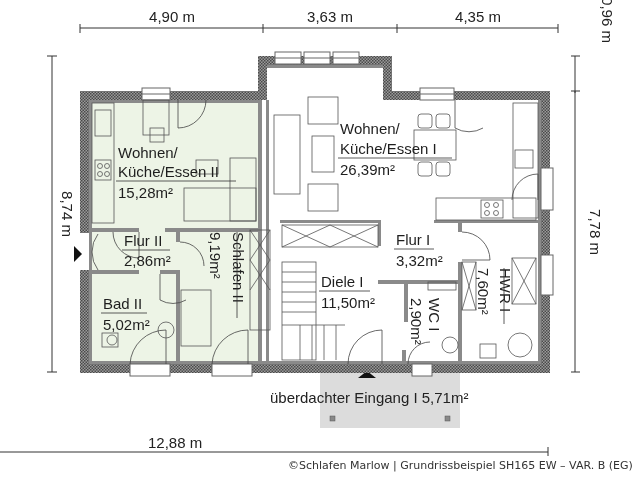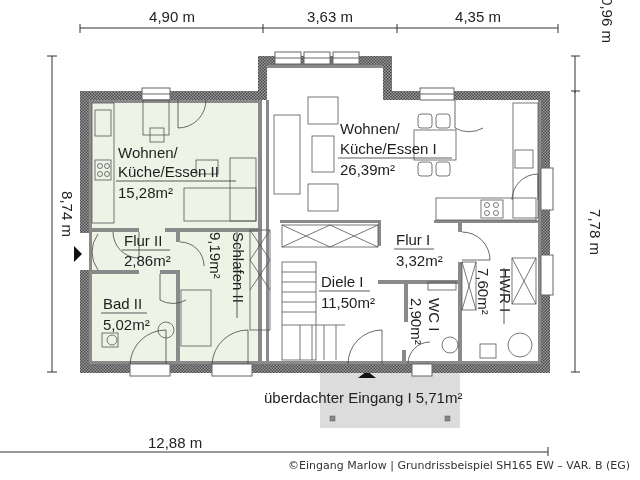--- a/index.html
+++ b/index.html
@@ -277,14 +277,14 @@
     <text class="room" x="429" y="298" transform="rotate(90 429 298)">WC I</text>
     <text class="room" x="411" y="298" transform="rotate(90 411 298)">2,90m²</text>
   </g>
   <g>
     <text class="room" x="500" y="268" transform="rotate(90 500 268)">HWR I</text>
     <line x1="504" y1="268" x2="504" y2="324" stroke="#333" stroke-width="0.8"></line>
     <text class="room" x="478" y="268" transform="rotate(90 478 268)">7,60m²</text>
   </g>
 </svg>
 
-<div class="caption" style="left:264px; top:389px;">überdachter Eingang I 5,71m²</div>
-<div class="credit">©Eingang Marlow | Grundrissbeispiel SH165 EW – VAR. B (EG)</div>
+<div class="caption" style="left:270px; top:389px;">überdachter Eingang I 5,71m²</div>
+<div class="credit">©Schlafen Marlow | Grundrissbeispiel SH165 EW – VAR. B (EG)</div>
 
 </body></html>

